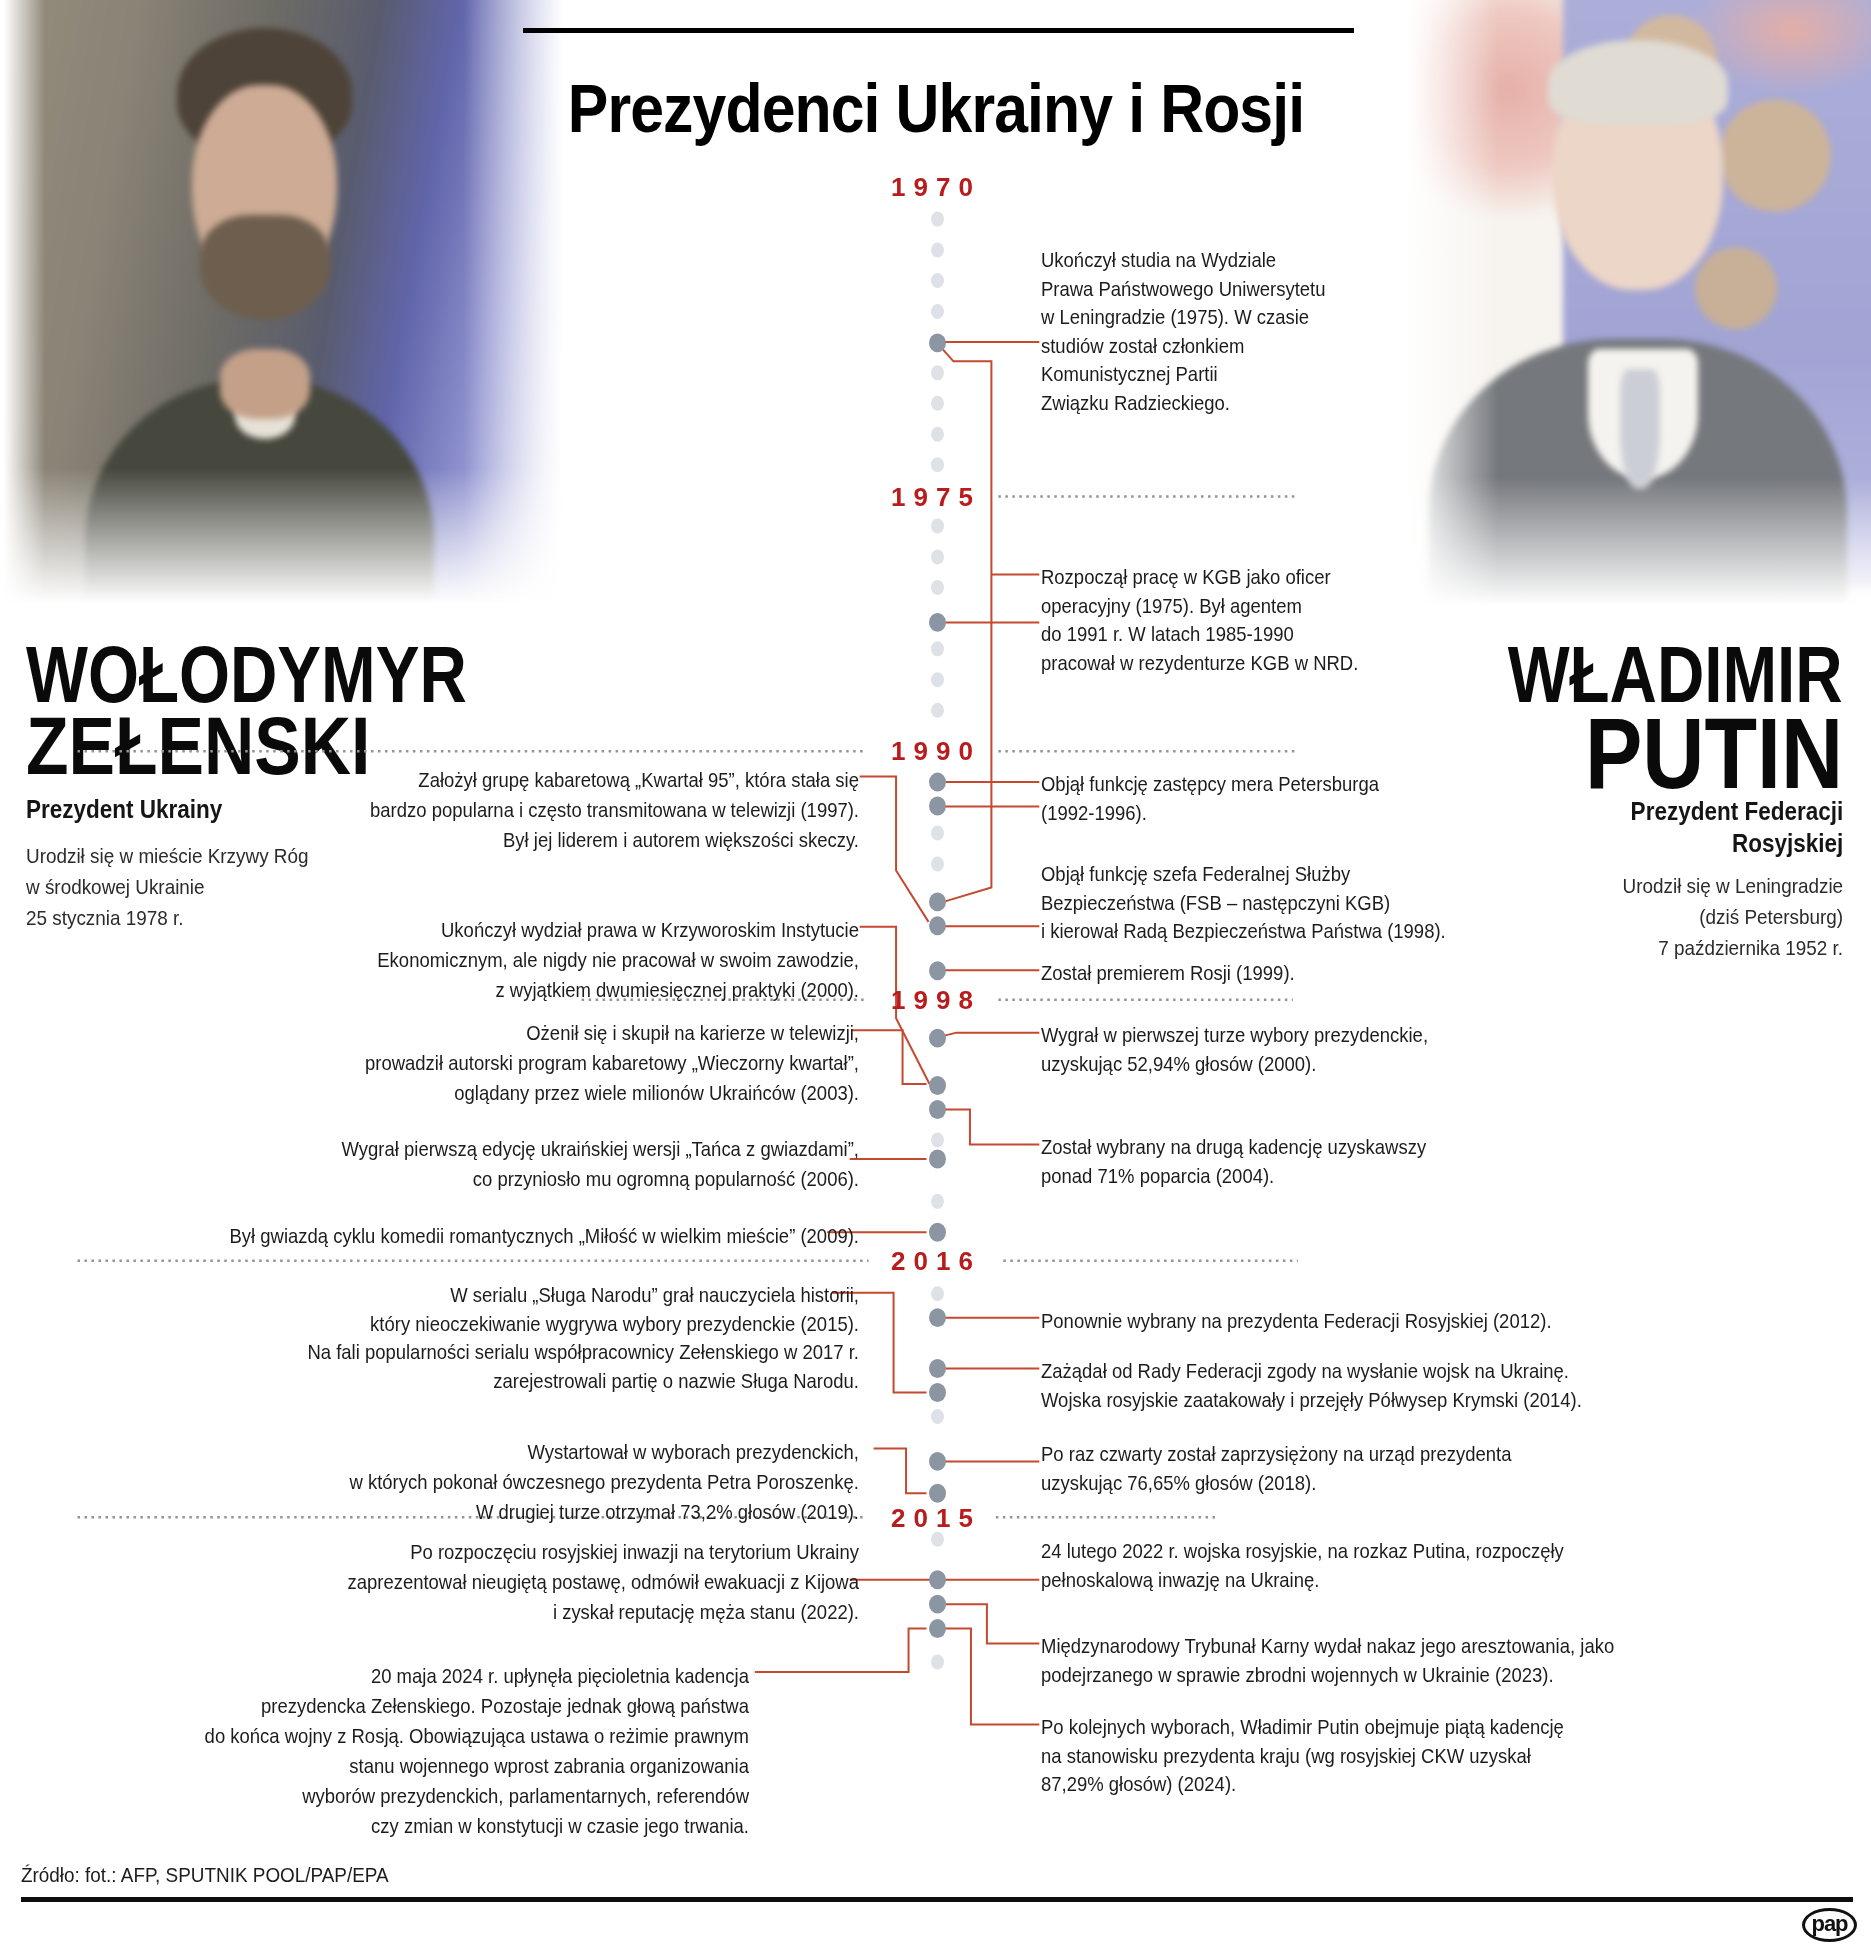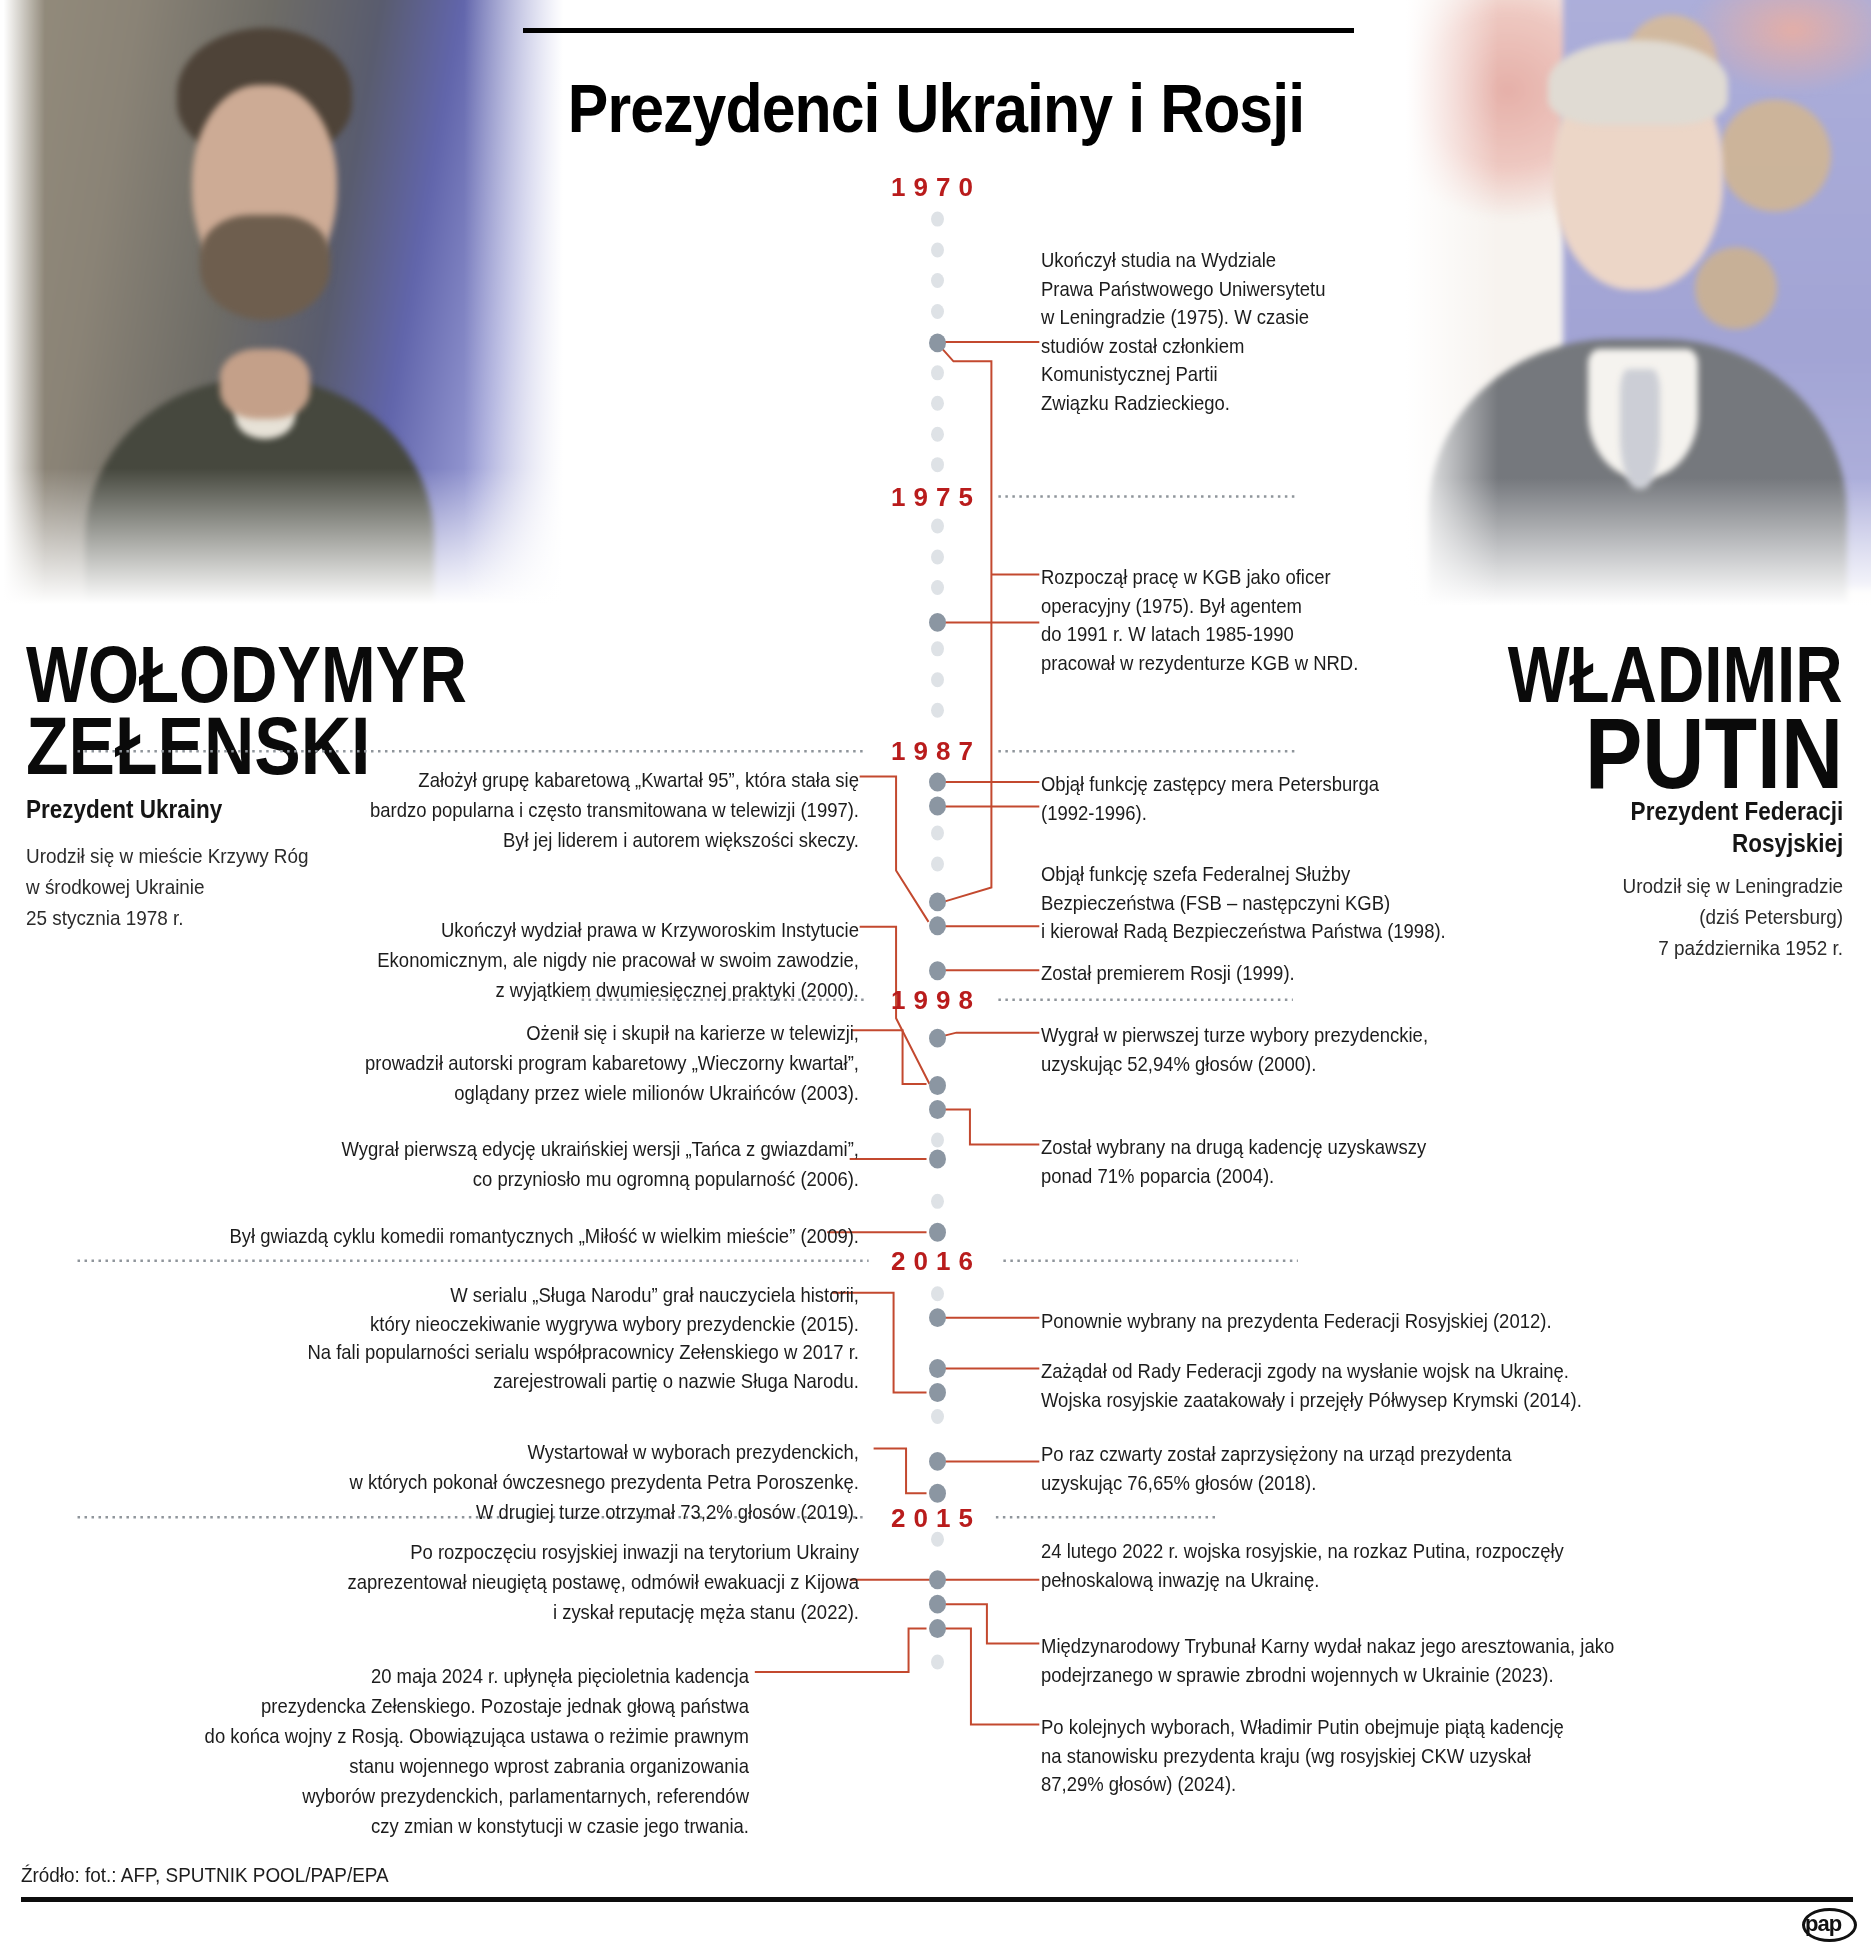--- a/index.html
+++ b/index.html
@@ -32,21 +32,21 @@
   #tl-svg{left:0;top:0;width:1872px;height:1955px;}
   .decade{left:936px;transform:translateX(-50%);font-size:26px;font-weight:bold;letter-spacing:8px;color:#b91c1c;white-space:nowrap;}
   
   .ev{font-size:21px;color:#1c1c1c;line-height:30px;white-space:nowrap;}
   .ev.l{right:1013px;width:874px;text-align:right;transform:scaleX(.88);transform-origin:right top;}
   .ev.r{left:1041px;width:779px;text-align:left;transform:scaleX(.88);transform-origin:left top;}
   
   #source{left:21px;top:1863px;font-size:21px;transform:scaleX(.9);transform-origin:left top;color:#1c1c1c;}
   #foot-rule{left:21px;top:1897px;width:1832px;height:5px;background:#0d0d0d;}
   #pap-logo{left:1802px;top:1908px;width:49px;height:28px;border:3.5px solid #111;border-radius:50%;
-    background:#fff;display:flex;align-items:center;}
+    background:#fff;display:flex;align-items:center;justify-content:center;}
   #pap-logo span{font-size:22px;font-weight:bold;letter-spacing:-1px;color:#111;transform:translateY(-1px);}
 </style>
 </head>
 <body>
 
 <div class="abs photo" id="photo-zelensky">
   <div class="ph-layer" style="left:-20px;top:-20px;width:619px;height:669px;
     background:linear-gradient(100deg,#978f7e 0%,#8a8376 22%,#6e6c66 40%,#595c6e 55%,#6165ab 66%,#9a9dd6 80%,#e8e8f2 95%);"></div>
   <div class="ph-layer" style="left:85px;top:379px;width:349px;height:260px;
     background:#46483e;border-radius:48% 48% 6% 6% / 62% 62% 6% 6%;"></div>
@@ -188,21 +188,21 @@
     <ellipse cx="1878" cy="2790" rx="17" ry="19" fill="#8b96a2"></ellipse>
     <ellipse cx="1878" cy="2928" rx="17" ry="19" fill="#8b96a2"></ellipse>
     <ellipse cx="1878" cy="2992" rx="17" ry="19" fill="#8b96a2"></ellipse>
     <ellipse cx="1878" cy="3165" rx="17" ry="19" fill="#8b96a2"></ellipse>
     <ellipse cx="1878" cy="3214" rx="17" ry="19" fill="#8b96a2"></ellipse>
     <ellipse cx="1878" cy="3263" rx="17" ry="19" fill="#8b96a2"></ellipse>
   </svg>
 <div id="decade-labels">
     <div class="abs decade" style="top: 172px;">1970</div>
     <div class="abs decade" style="top: 482px;">1975</div>
-    <div class="abs decade" style="top: 736px;">1987</div>
+    <div class="abs decade" style="top: 736px;">1990</div>
     <div class="abs decade" style="top: 985px;">1998</div>
     <div class="abs decade" style="top: 1246px;">2016</div>
     <div class="abs decade" style="top: 1503px;">2015</div>
   </div>
 <div id="events">
     <div class="abs ev l" style="top: 765px;">
       <div>Założył grupę kabaretową „Kwartał 95”, która stała się</div>
       <div>bardzo popularna i często transmitowana w telewizji (1997).</div>
       <div>Był jej liderem i autorem większości skeczy.</div>
     </div>

